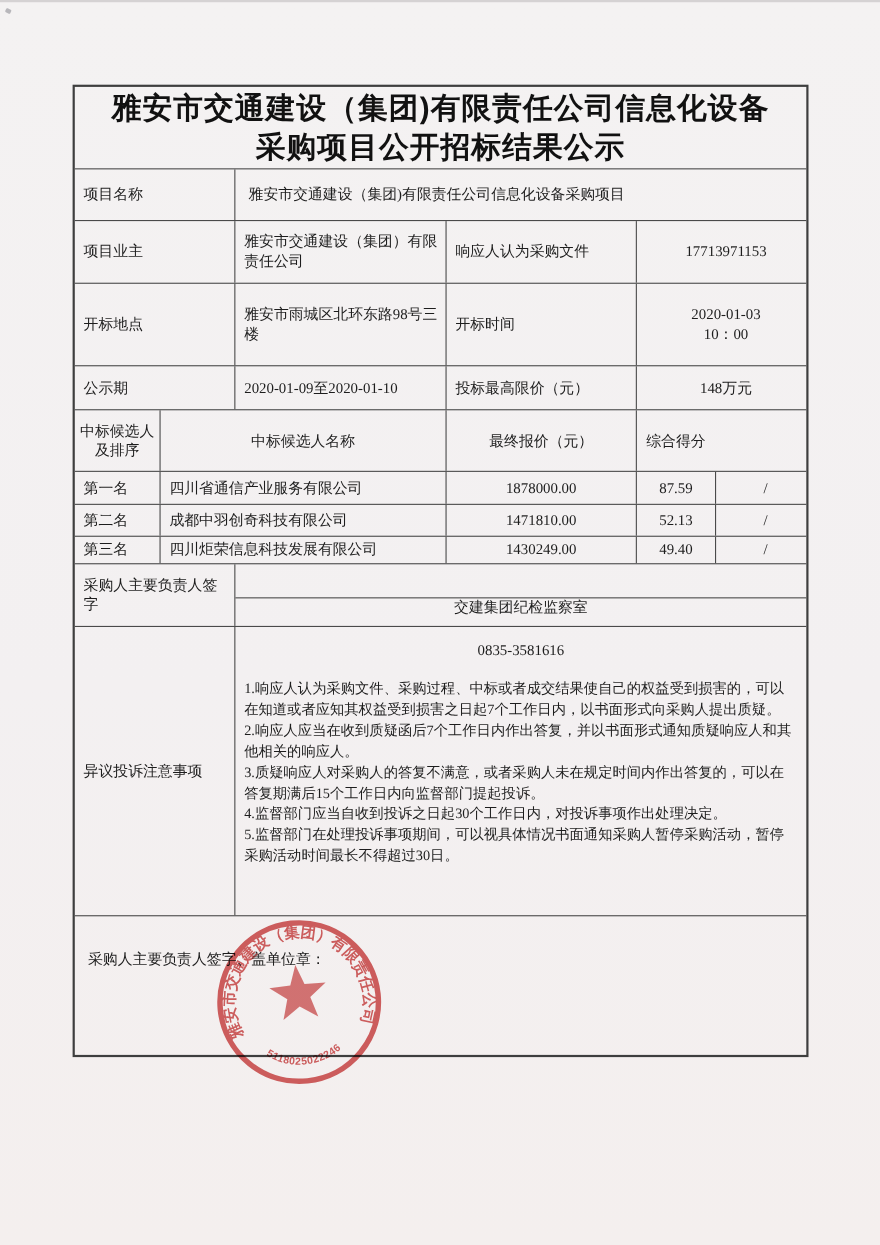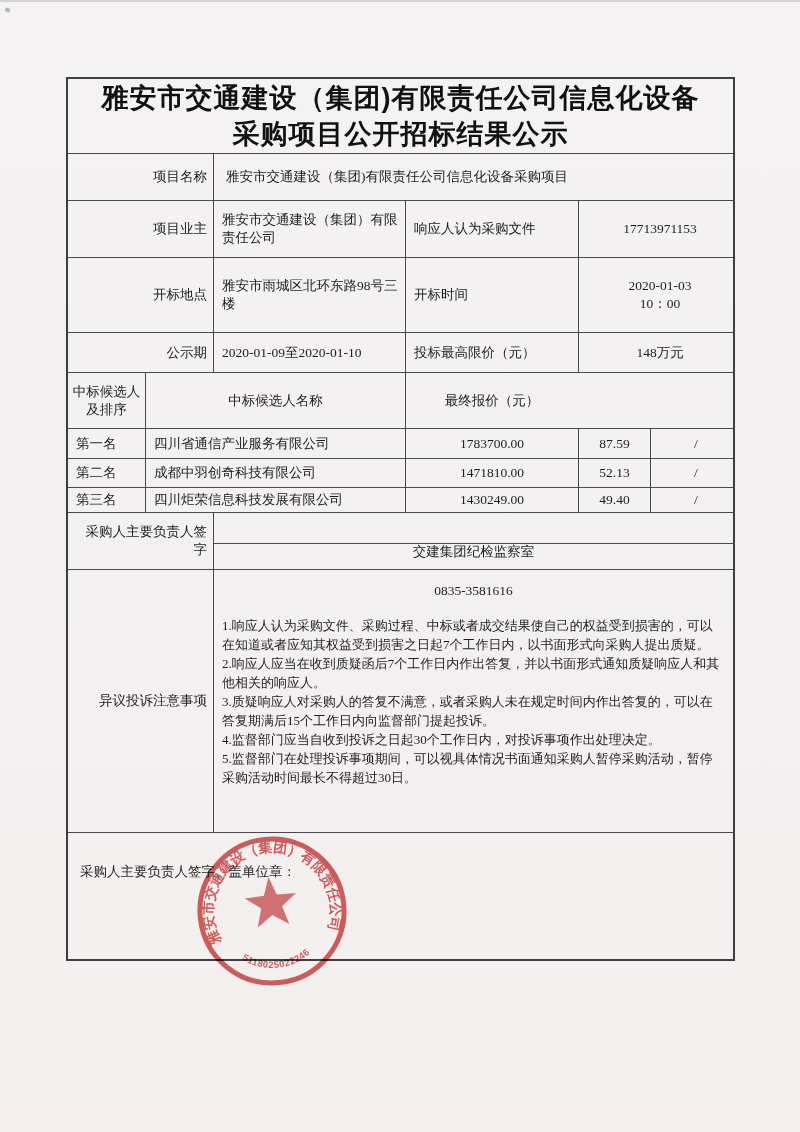--- a/index.html
+++ b/index.html
@@ -28,21 +28,21 @@
   .row:first-child{border-top:none;}
   .cell{
     box-sizing:border-box;
     display:flex;flex-direction:column;justify-content:center;
     font-size:13.5px;line-height:18px;
     padding:2px 6px 2px 8px;
   }
   .cell + .cell, .cell + .stack{border-left:1.5px solid #4a4a4a;}
   .c{align-items:center;text-align:center;padding-left:4px;padding-right:4px;}
   .grow{flex:1;padding-left:12px;}
-  .w145{width:145px;flex:none;text-align:right;}
+  .w145{width:145px;flex:none;}
   .w192{width:192px;flex:none;}
   .w173{width:173px;flex:none;}
   .w77{width:77px;flex:none;}
   .w260{width:260px;flex:none;}
   .w72{width:72px;flex:none;}
   .pre{white-space:pre-line;}
 
   .title-row{height:74px;align-items:center;justify-content:center;}
   .title{
     width:100%;text-align:center;
@@ -106,26 +106,27 @@
       <div class="cell w145">公示期</div>
       <div class="cell w192">2020-01-09至2020-01-10</div>
       <div class="cell w173">投标最高限价（元）</div>
       <div class="cell grow c">148万元</div>
     </div>
 
     <div class="row" style="height:56px">
       <div class="cell w77 c">中标候选人及排序</div>
       <div class="cell w260 c">中标候选人名称</div>
       <div class="cell w173 c">最终报价（元）</div>
+      <div class="cell w72 c">综合得分</div>
     </div>
 
     <div class="row" style="height:30px">
       <div class="cell w77">第一名</div>
       <div class="cell w260">四川省通信产业服务有限公司</div>
-      <div class="cell w173 c">1783700.00</div>
+      <div class="cell w173 c">1878000.00</div>
       <div class="cell w72 c">87.59</div>
       <div class="cell grow c">/</div>
     </div>
 
     <div class="row" style="height:29px">
       <div class="cell w77">第二名</div>
       <div class="cell w260">成都中羽创奇科技有限公司</div>
       <div class="cell w173 c">1471810.00</div>
       <div class="cell w72 c">52.13</div>
       <div class="cell grow c">/</div>

